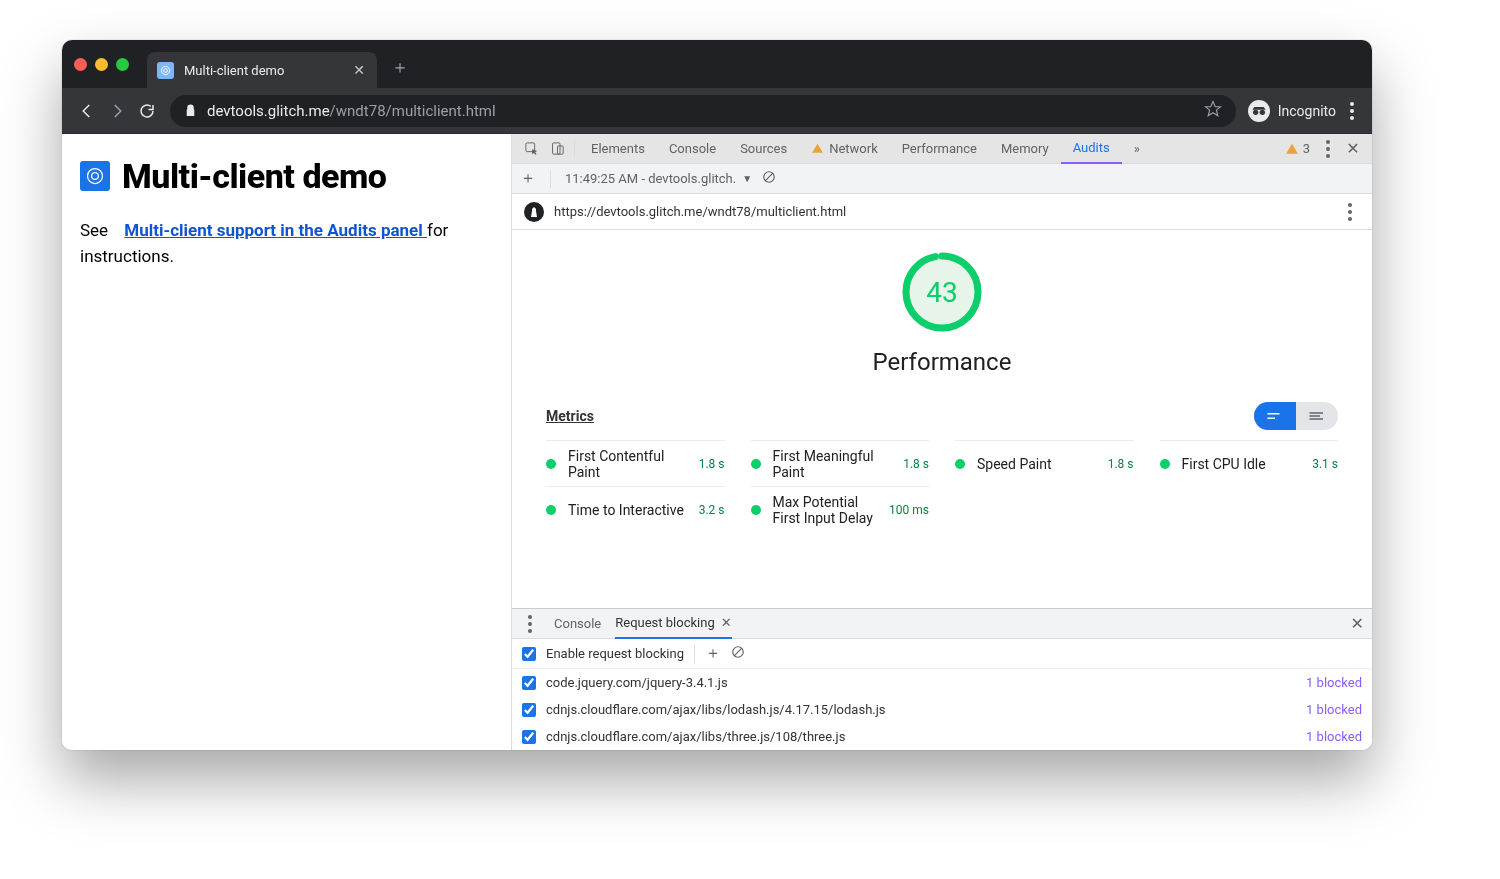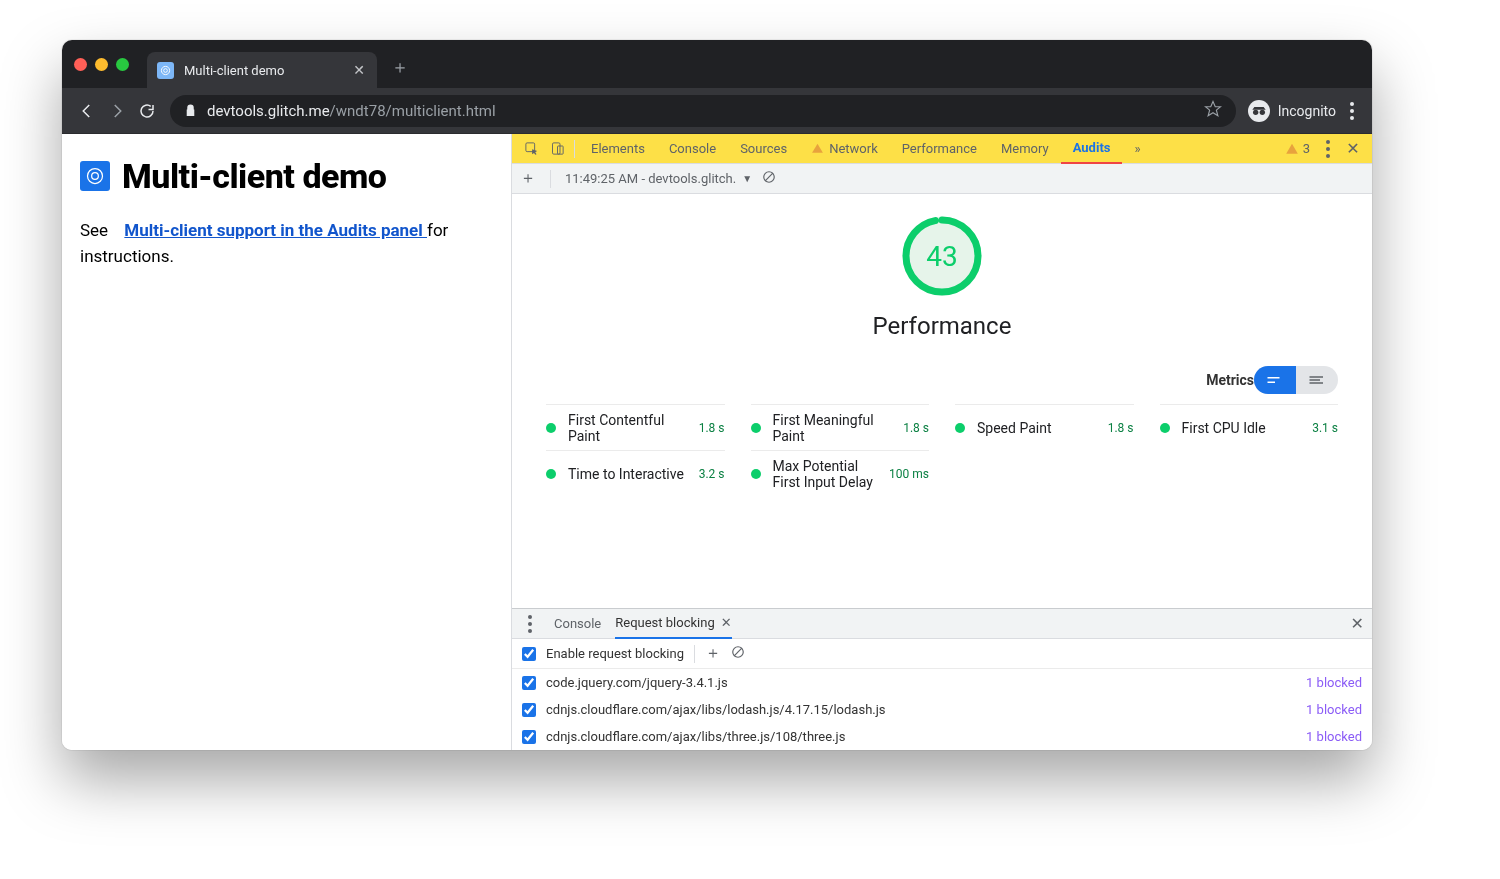--- a/index.html
+++ b/index.html
@@ -83,29 +83,29 @@
     width:30px;height:30px;background:#1a73e8;border-radius:3px;
     display:flex;align-items:center;justify-content:center;
   }
   .page-badge svg{width:20px;height:20px;stroke:#fff;fill:none;stroke-width:1.5;}
   .page h1 { font-size:34px; font-weight:800; letter-spacing:-.5px;}
   .page p { font-size:17px; line-height:1.5;}
   .page a { color:#1155cc; font-weight:700; text-decoration:underline;margin-left:12px;}
   
   .devtools { flex:1; display:flex; flex-direction:column; background:#fff; font-size:13px; color:#333;}
   .dt-toolbar {
-    height:30px; border-bottom:1px solid #dadce0; background:#fde047;
+    height:30px; border-bottom:1px solid #dadce0; background:#e5e5e5;
     display:flex; align-items:center; padding:0 6px;
   }
   .dt-ic { width:26px; display:flex;align-items:center;justify-content:center;color:#5f6368;cursor:pointer;}
   .dt-ic svg{width:15px;height:15px;stroke:currentColor;fill:none;stroke-width:1.5;}
   .dt-sep { width:1px;height:18px;background:#dadce0;margin:0 4px;}
   .dt-tabs { display:flex;gap:0;}
   .dt-tab { padding:0 12px; height:30px; display:flex;align-items:center;color:#5f6368;cursor:pointer;gap:5px;}
-  .dt-tab.active { color:#1a73e8; border-bottom:2px solid #ef4444; font-weight:700;}
+  .dt-tab.active { color:#1a73e8; border-bottom:2px solid #8b5cf6; font-weight:400;}
   .dt-tab .warn{width:13px;height:13px;}
   .dt-right { margin-left:auto; display:flex; align-items:center; gap:2px;}
   .warn-badge{display:flex;align-items:center;gap:4px;color:#5f6368;padding:0 6px;}
   .warn-tri{fill:#e8a33d;}
   
   .audits-bar {
     height:30px; border-bottom:1px solid #dadce0; background:#f1f3f4;
     display:flex;align-items:center; padding:0 8px; gap:10px;
   }
   .audits-bar .plus{color:#5f6368;font-size:16px;}
@@ -119,21 +119,21 @@
   .audit-url .kebab{color:#5f6368;margin-left:auto;}
   
   .report { flex:1; overflow:auto; padding:20px 0 10px; }
   .gauge-wrap { display:flex; flex-direction:column; align-items:center; gap:14px;}
   .gauge { position:relative; width:84px; height:84px; }
   .gauge svg{transform:rotate(-90deg);}
   .gauge .ring-bg{stroke:#e6f4ea;}
   .gauge .ring-fg{stroke:#0cce6b;}
   .gauge .val{position:absolute;inset:0;display:flex;align-items:center;justify-content:center;font-size:28px;color:#0cce6b;}
   .gauge-label{font-size:24px;color:#202124;}
-  .metrics-head { display:flex;align-items:center;justify-content:flex-end; padding:26px 34px 10px;}
+  .metrics-head { display:flex;align-items:center;justify-content:space-between; padding:26px 34px 10px;text-decoration:underline;}
   .metrics-head h3{font-size:14px;font-weight:700;}
   .view-toggle{display:flex;background:#e3e5e8;border-radius:16px;overflow:hidden;}
   .vt-btn{width:42px;height:28px;display:flex;align-items:center;justify-content:center;}
   .vt-btn.active{background:#1a73e8;color:#fff;}
   .vt-btn svg{width:18px;height:12px;stroke:currentColor;stroke-width:2;fill:none;}
   .vt-btn:not(.active){color:#5f6368;}
   .metrics-grid{display:grid;grid-template-columns:1fr 1fr 1fr 1fr;gap:0 26px;padding:0 34px;}
   .metric{display:flex;align-items:center;gap:12px;height:46px;border-top:1px solid #ebebeb;}
   .m-dot{width:10px;height:10px;border-radius:50%;background:#0cce6b;flex-shrink:0;}
   .m-name{flex:1;font-size:14px;color:#202124;}
@@ -300,20 +300,33 @@
           <span class="caret">▼</span>
         </div>
         <span class="ban">
           <svg viewBox="0 0 24 24">
               <circle cx="12" cy="12" r="9"></circle>
               <line x1="5" y1="19" x2="19" y2="5"></line>
             </svg>
         </span>
       </div>
 
+      <div class="audit-url">
+        <span class="lh-ic">
+          <svg viewBox="0 0 24 24">
+              <path d="M12 2l4 4v4l2 12H6l2-12V6z"></path>
+            </svg>
+        </span>
+        <span>https://devtools.glitch.me/wndt78/multiclient.html</span>
+        <div class="kebab">
+            <span></span>
+            <span></span>
+            <span></span>
+          </div>
+      </div>
 
       <div class="report">
         <div class="gauge-wrap">
           <div class="gauge">
             <svg width="84" height="84" viewBox="0 0 84 84">
               <circle class="ring-bg" cx="42" cy="42" r="36" stroke-width="7" fill="#e6f4ea"></circle>
               <circle class="ring-fg" cx="42" cy="42" r="36" stroke-width="7" fill="none" stroke-dasharray="226" stroke-dashoffset="7" stroke-linecap="round"></circle>
             </svg>
             <div class="val">43</div>
           </div>

